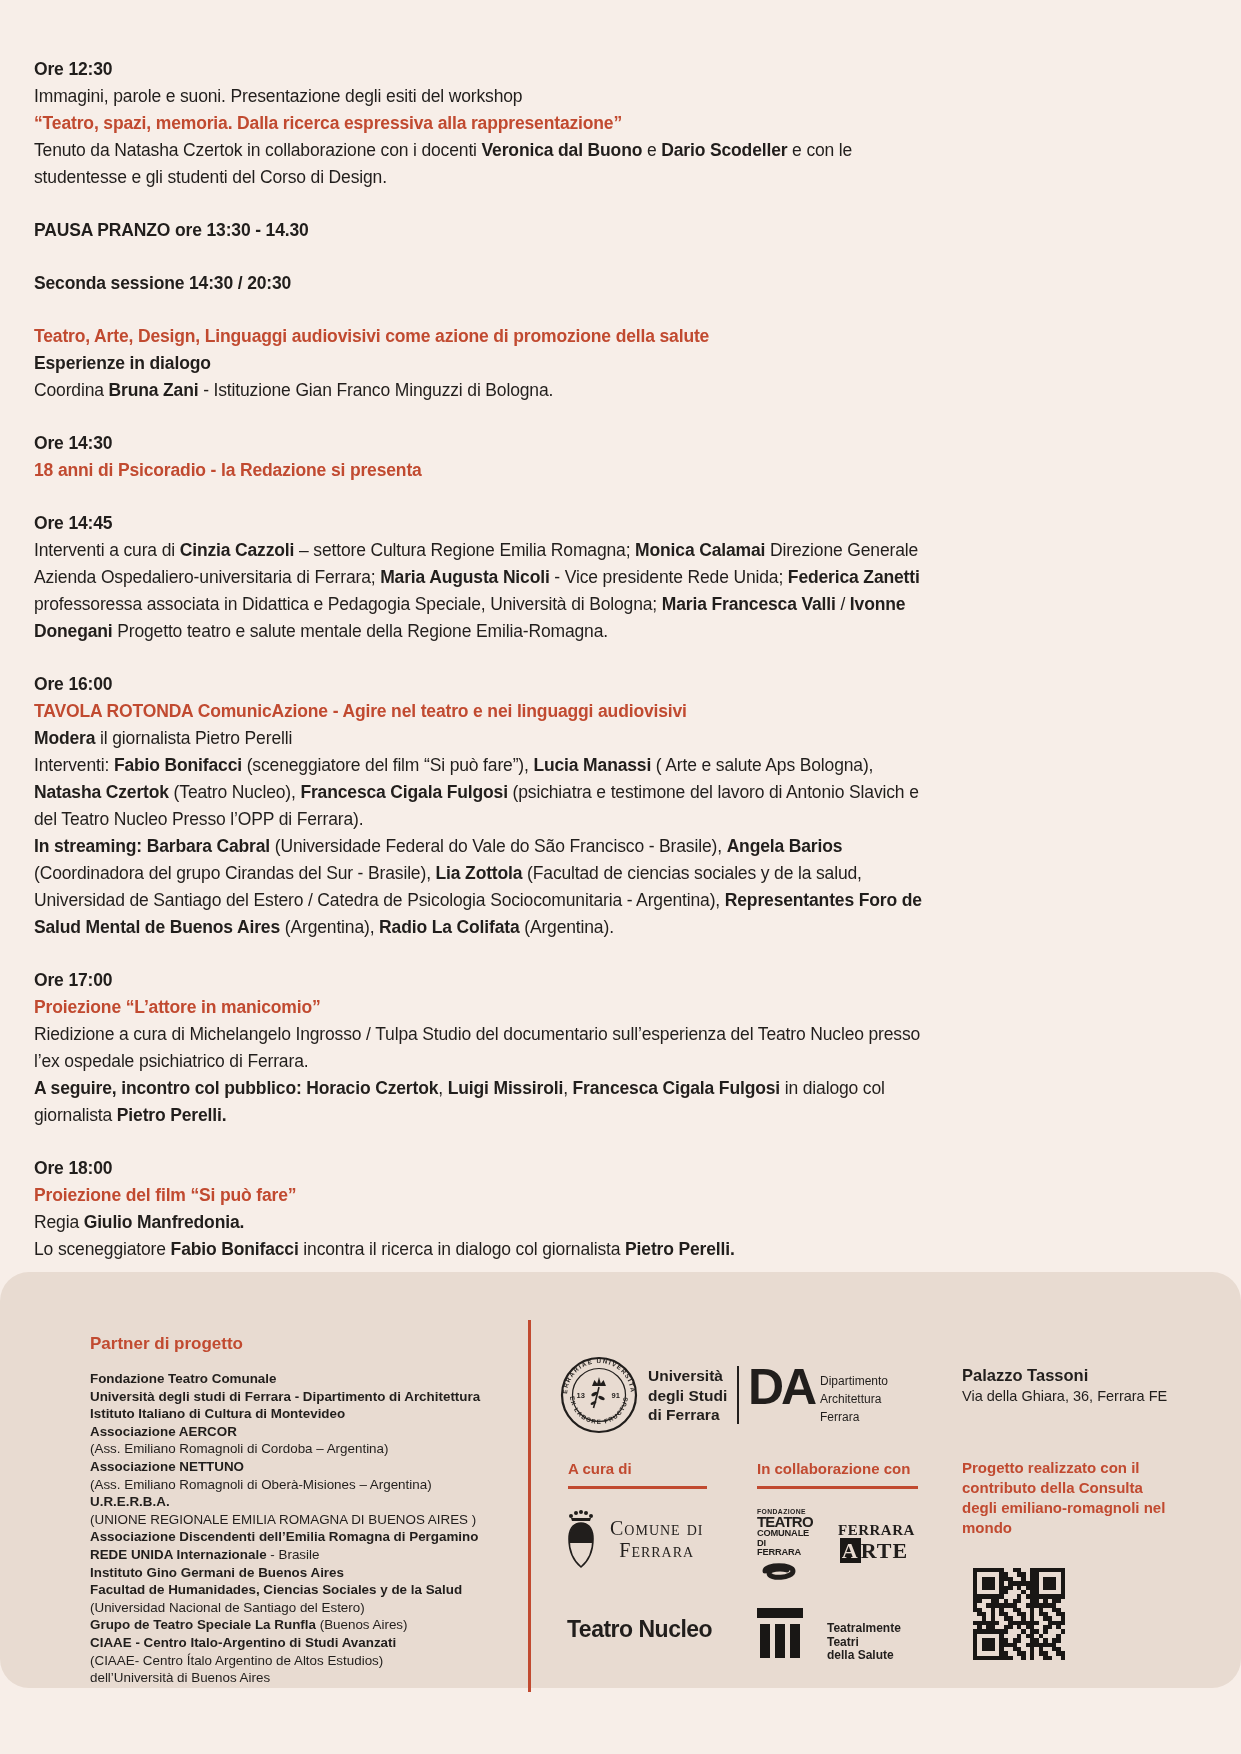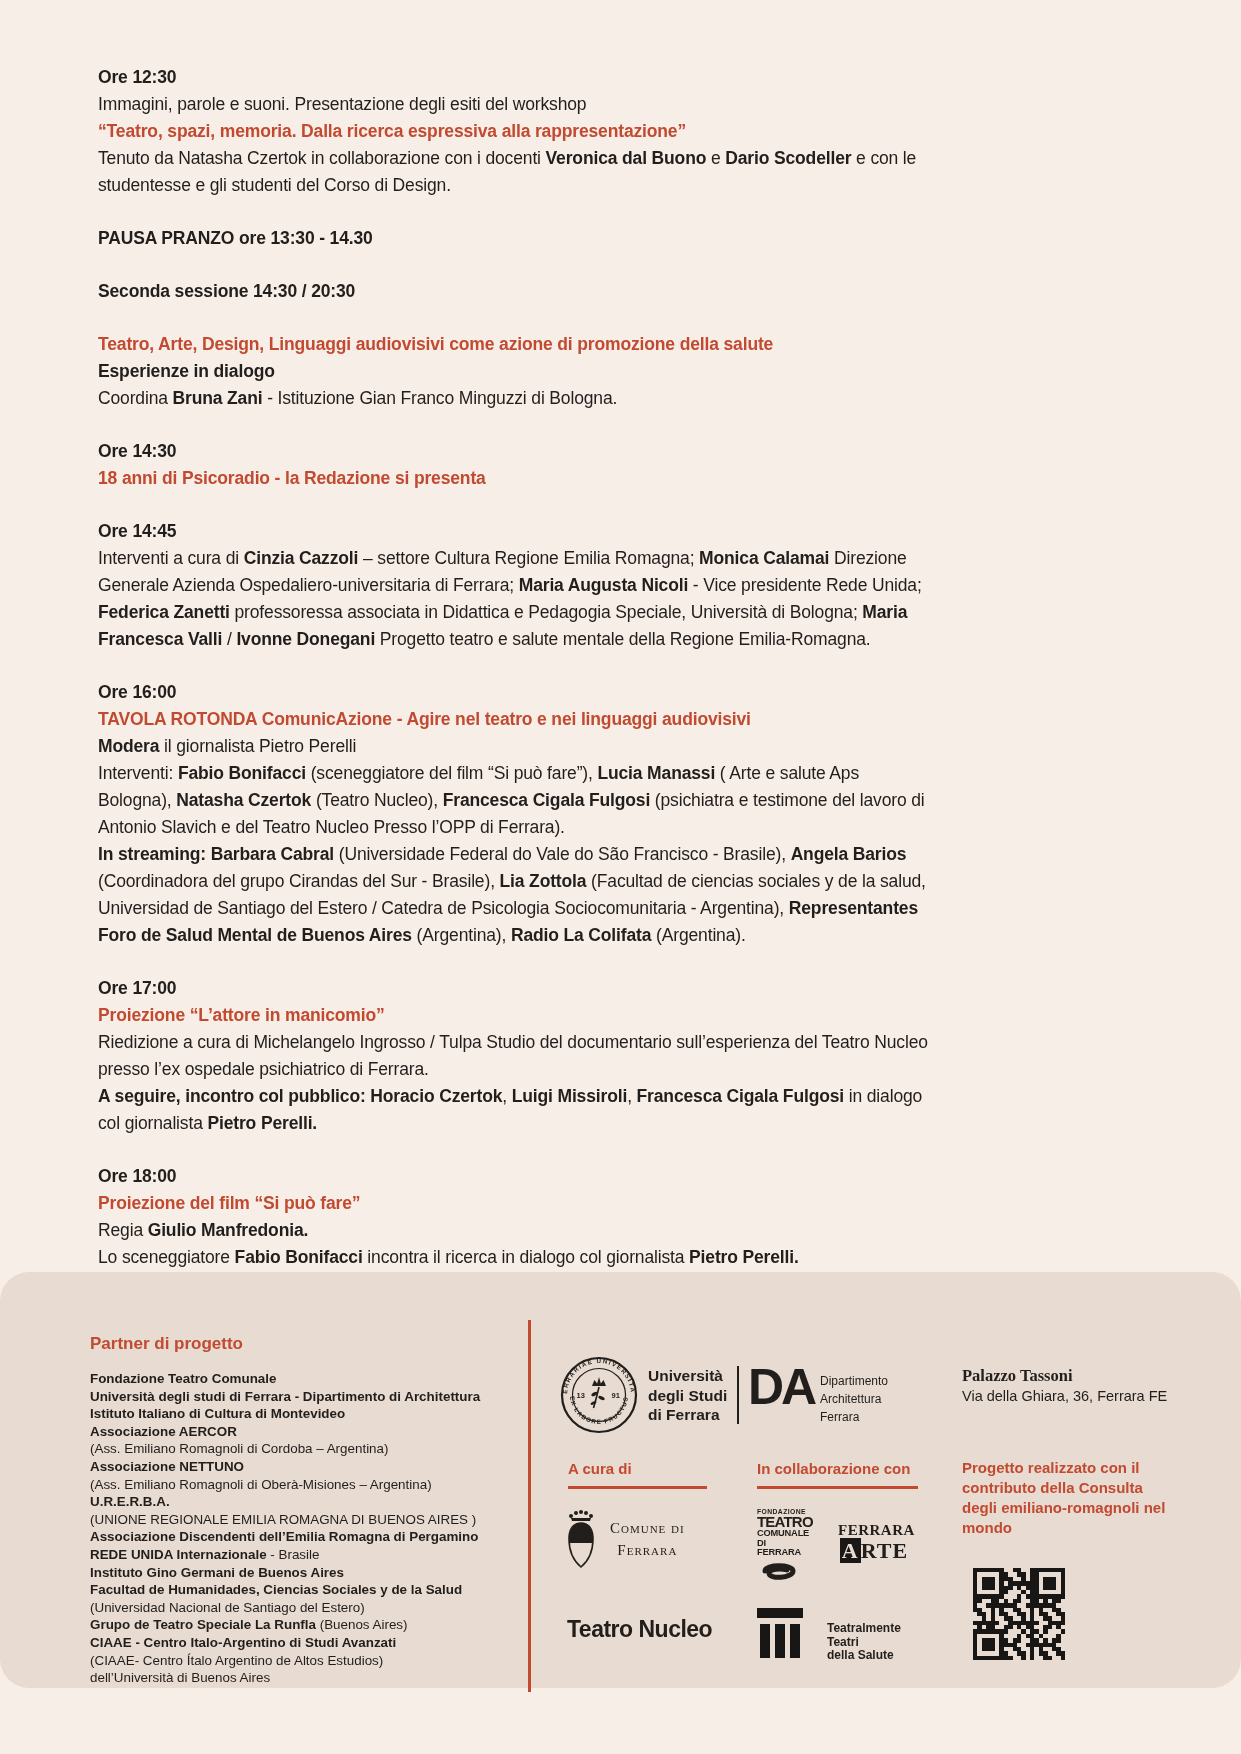--- a/index.html
+++ b/index.html
@@ -7,48 +7,48 @@
     --ink:#211e1c;
     --bg-top:#f7eee8;
     --bg-foot:#e8dbd1;
   }
   html,body{margin:0;padding:0;}
   body{font-family:"Liberation Sans",sans-serif;color:var(--ink);}
   .page{position:relative;width:1241px;height:1754px;background:var(--bg-top);overflow:hidden;}
   .b{font-weight:700;}
   .r{color:var(--accent);}
   
-  .main{box-sizing:border-box;position:absolute;top:8px;left:0;width:1008px;padding:56px 78px 0 98px;}
+  .main{box-sizing:border-box;position:absolute;top:0;left:0;width:1008px;padding:56px 78px 0 34px;}
   .main .section{margin:0 0 26px 0;}
   .main p{margin:0;font-size:17.5px;line-height:27px;letter-spacing:-0.15px;}
   
   .footer{position:absolute;left:0;top:1272px;width:1241px;height:416px;background:var(--bg-foot);border-radius:29px;}
   .partners{position:absolute;left:90px;top:62px;width:420px;}
   .partners-title{color:var(--accent);font-weight:700;font-size:17px;margin-bottom:16px;}
   .partner-item{font-size:13.4px;line-height:17.6px;}
   .vline{position:absolute;left:528px;top:48px;width:3px;height:372px;background:var(--accent);}
   
   .seal{position:absolute;left:560px;top:84px;width:78px;height:78px;}
   .unife-name{position:absolute;left:648px;top:94px;font-weight:700;font-size:15.5px;line-height:19.5px;}
   .unife-divider{position:absolute;left:737px;top:94px;width:1.5px;height:58px;background:var(--ink);}
   .da{position:absolute;left:748px;top:86px;font-size:50px;font-weight:700;letter-spacing:-3px;}
   .da-dept{position:absolute;left:820px;top:100px;font-size:12px;line-height:18px;}
-  .venue-title{position:absolute;left:962px;top:94px;font-weight:700;font-size:16.5px;font-family:Liberation Serif, serif;}
+  .venue-title{position:absolute;left:962px;top:94px;font-weight:700;font-size:16.5px;}
   .venue-addr{position:absolute;left:962px;top:116px;font-size:14.5px;}
   
   .label{position:absolute;font-weight:700;font-size:15px;color:var(--accent);}
   .curators-label{left:568px;top:188px;}
   .collab-label{left:757px;top:188px;}
   .rule{position:absolute;height:2.5px;background:var(--accent);}
   .rule-1{left:568px;top:214px;width:139px;}
   .rule-2{left:757px;top:214px;width:161px;}
   .contrib{position:absolute;left:962px;top:186px;width:208px;color:var(--accent);font-weight:700;font-size:15px;line-height:20px;}
   
   .comune{position:absolute;left:566px;top:236px;display:flex;align-items:center;gap:14px;}
-  .comune-text{font-family:"Liberation Serif",serif;font-variant:small-caps;font-size:15px;line-height:22px;letter-spacing:1px;text-align:center;}
+  .comune-text{font-family:"Liberation Serif",serif;font-variant:small-caps;font-size:20px;line-height:22px;letter-spacing:1px;text-align:center;}
   .tn{position:absolute;left:567px;top:344px;font-weight:700;font-size:23px;letter-spacing:-0.5px;}
   
   .tc{position:absolute;left:757px;top:236px;width:50px;}
   .tc-fond{font-size:6.8px;font-weight:700;letter-spacing:0.4px;}
   .tc-main{font-size:15px;font-weight:700;letter-spacing:-0.8px;line-height:14px;}
   .tc-sub{font-size:9.3px;font-weight:700;letter-spacing:-0.2px;line-height:9.5px;}
   .tc svg{margin-top:3px;}
   
   .fa{position:absolute;left:838px;top:250px;font-family:"Liberation Serif",serif;font-weight:700;text-align:center;width:72px;}
   .fa-1{font-size:15px;letter-spacing:0.5px;}

